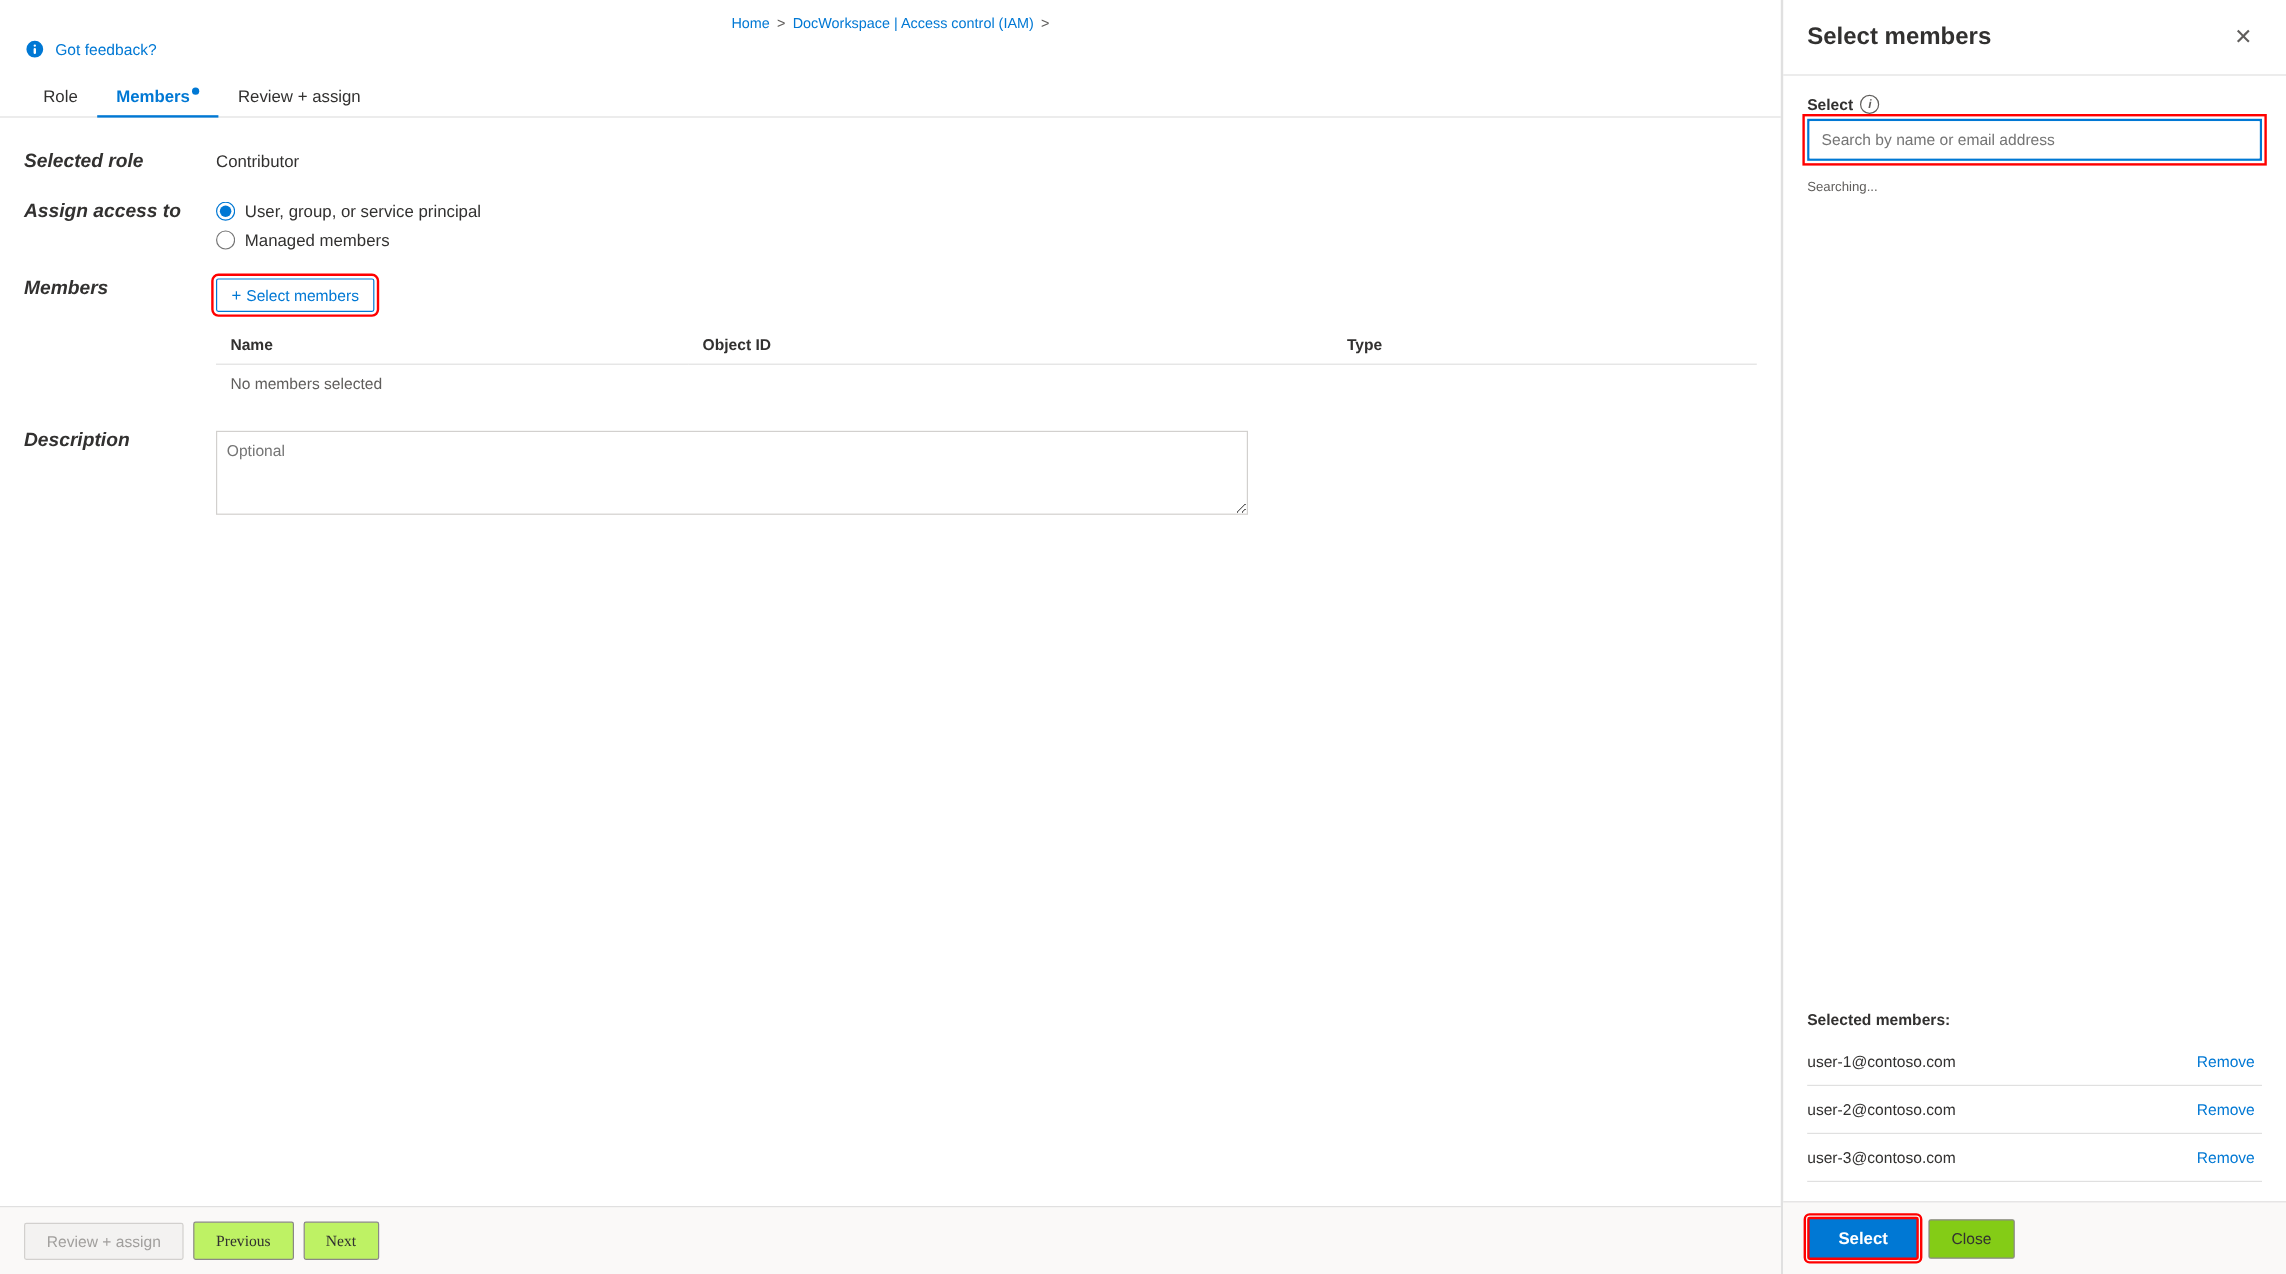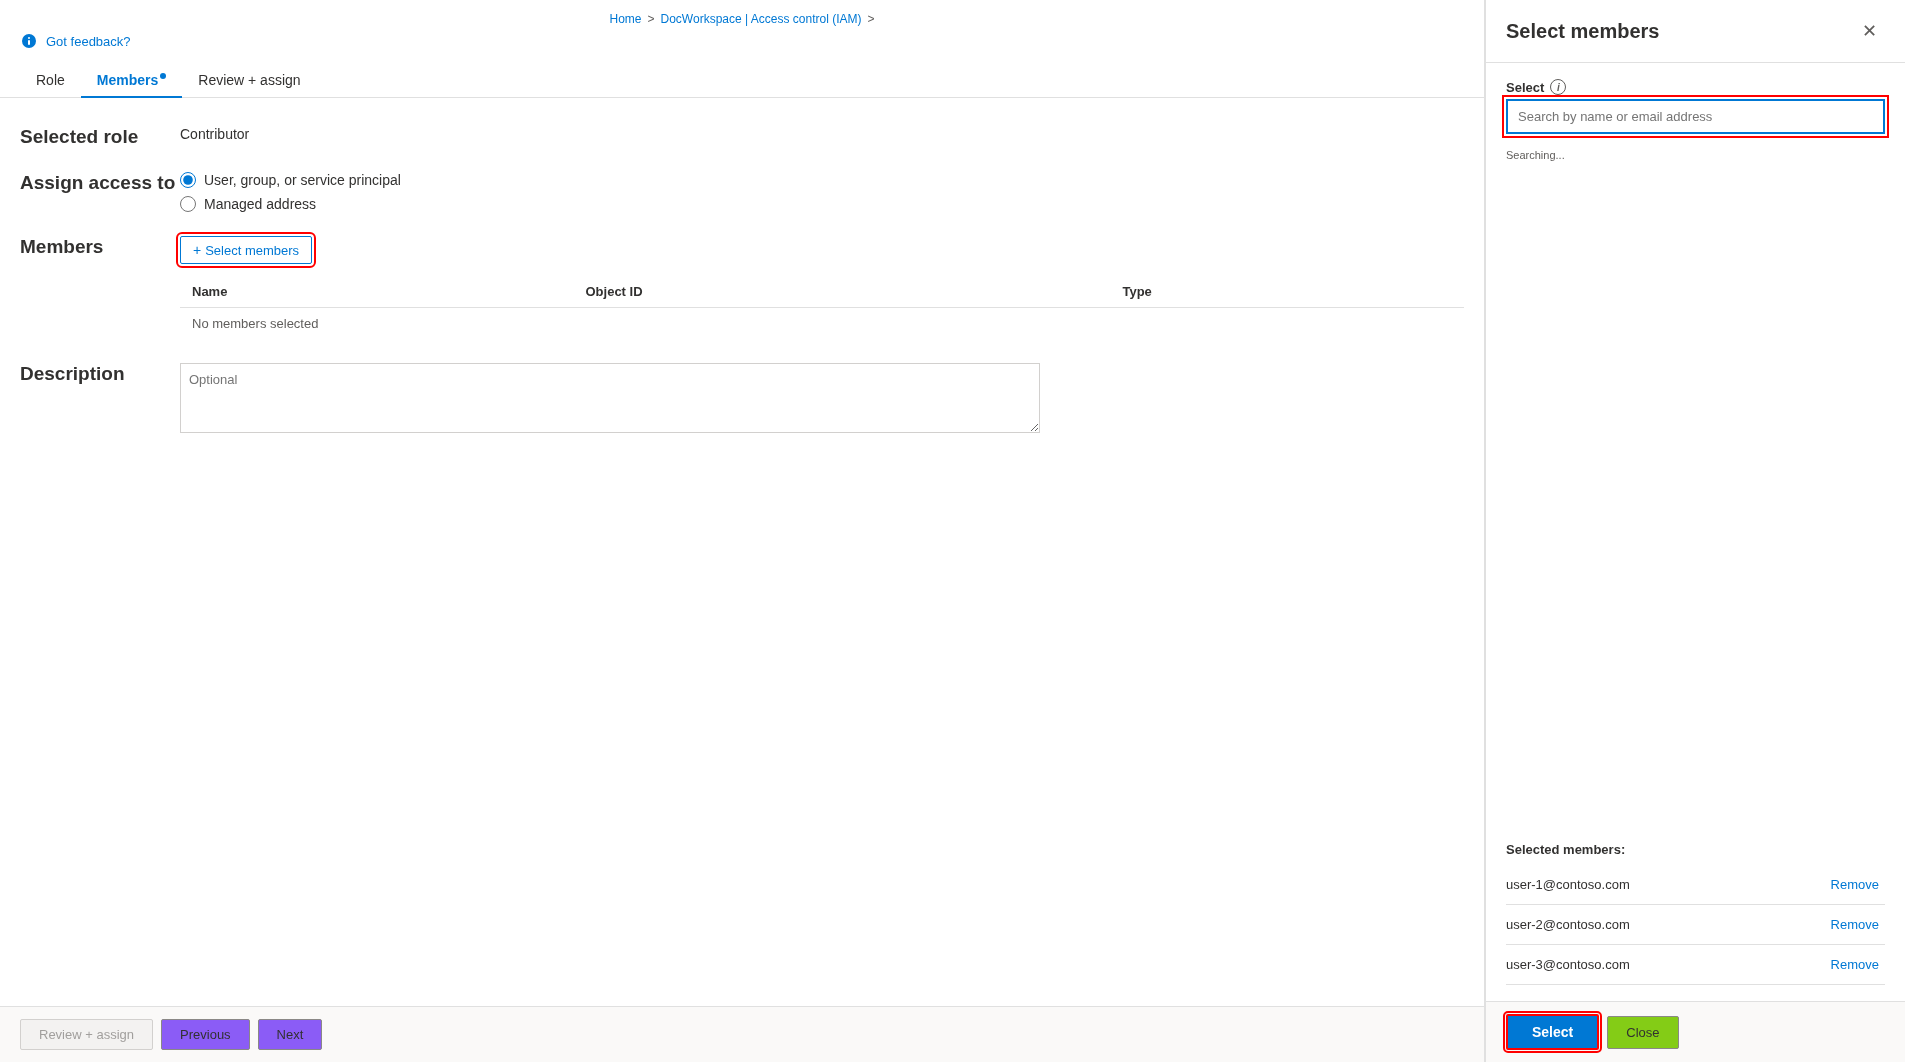--- a/index.html
+++ b/index.html
@@ -124,24 +124,25 @@
     }
 
     .form-row {
       display: flex;
       margin-bottom: 20px;
       align-items: flex-start;
     }
     .form-label {
       width: 160px;
       font-weight: 600;
-      font-size: 19px;
+      font-size: 16px;
       color: #323130;
       padding-top: 4px;
       flex-shrink: 0;
+      font-style: italic;
     }
     .form-value {
       flex: 1;
       color: #323130;
       font-size: 14px;
       padding-top: 4px;
     }
 
     
     .radio-group {
@@ -220,23 +221,24 @@
       background: #faf9f8;
     }
     .btn {
       padding: 7px 18px;
       font-size: 13px;
       cursor: pointer;
       border-radius: 2px;
       font-family: inherit;
     }
     .btn-default {
-      background: #8b5cf6;
+      background: #bef264;
       border: 1px solid #8a8886;
       color: #323130;
+      font-family: Liberation Serif, serif;
     }
     .btn-disabled {
       background: #f3f2f1;
       border: 1px solid #d2d0ce;
       color: #a19f9d;
       cursor: default;
     }
 
     
     .right-panel {
@@ -430,21 +432,21 @@
       <div class="form-row">
         <div class="form-label">Assign access to</div>
         <div class="form-value">
           <div class="radio-group">
             <label class="radio-item">
               <input type="radio" name="assign_access" checked="" style="">
               <span>User, group, or service principal</span>
             </label>
             <label class="radio-item">
               <input type="radio" name="assign_access" style="">
-              <span>Managed address</span>
+              <span>Managed members</span>
             </label>
           </div>
         </div>
       </div>
 
       <div class="form-row">
         <div class="form-label">Members</div>
         <div class="form-value">
           <button class="select-members-btn">
             <span class="plus-icon">+</span>

